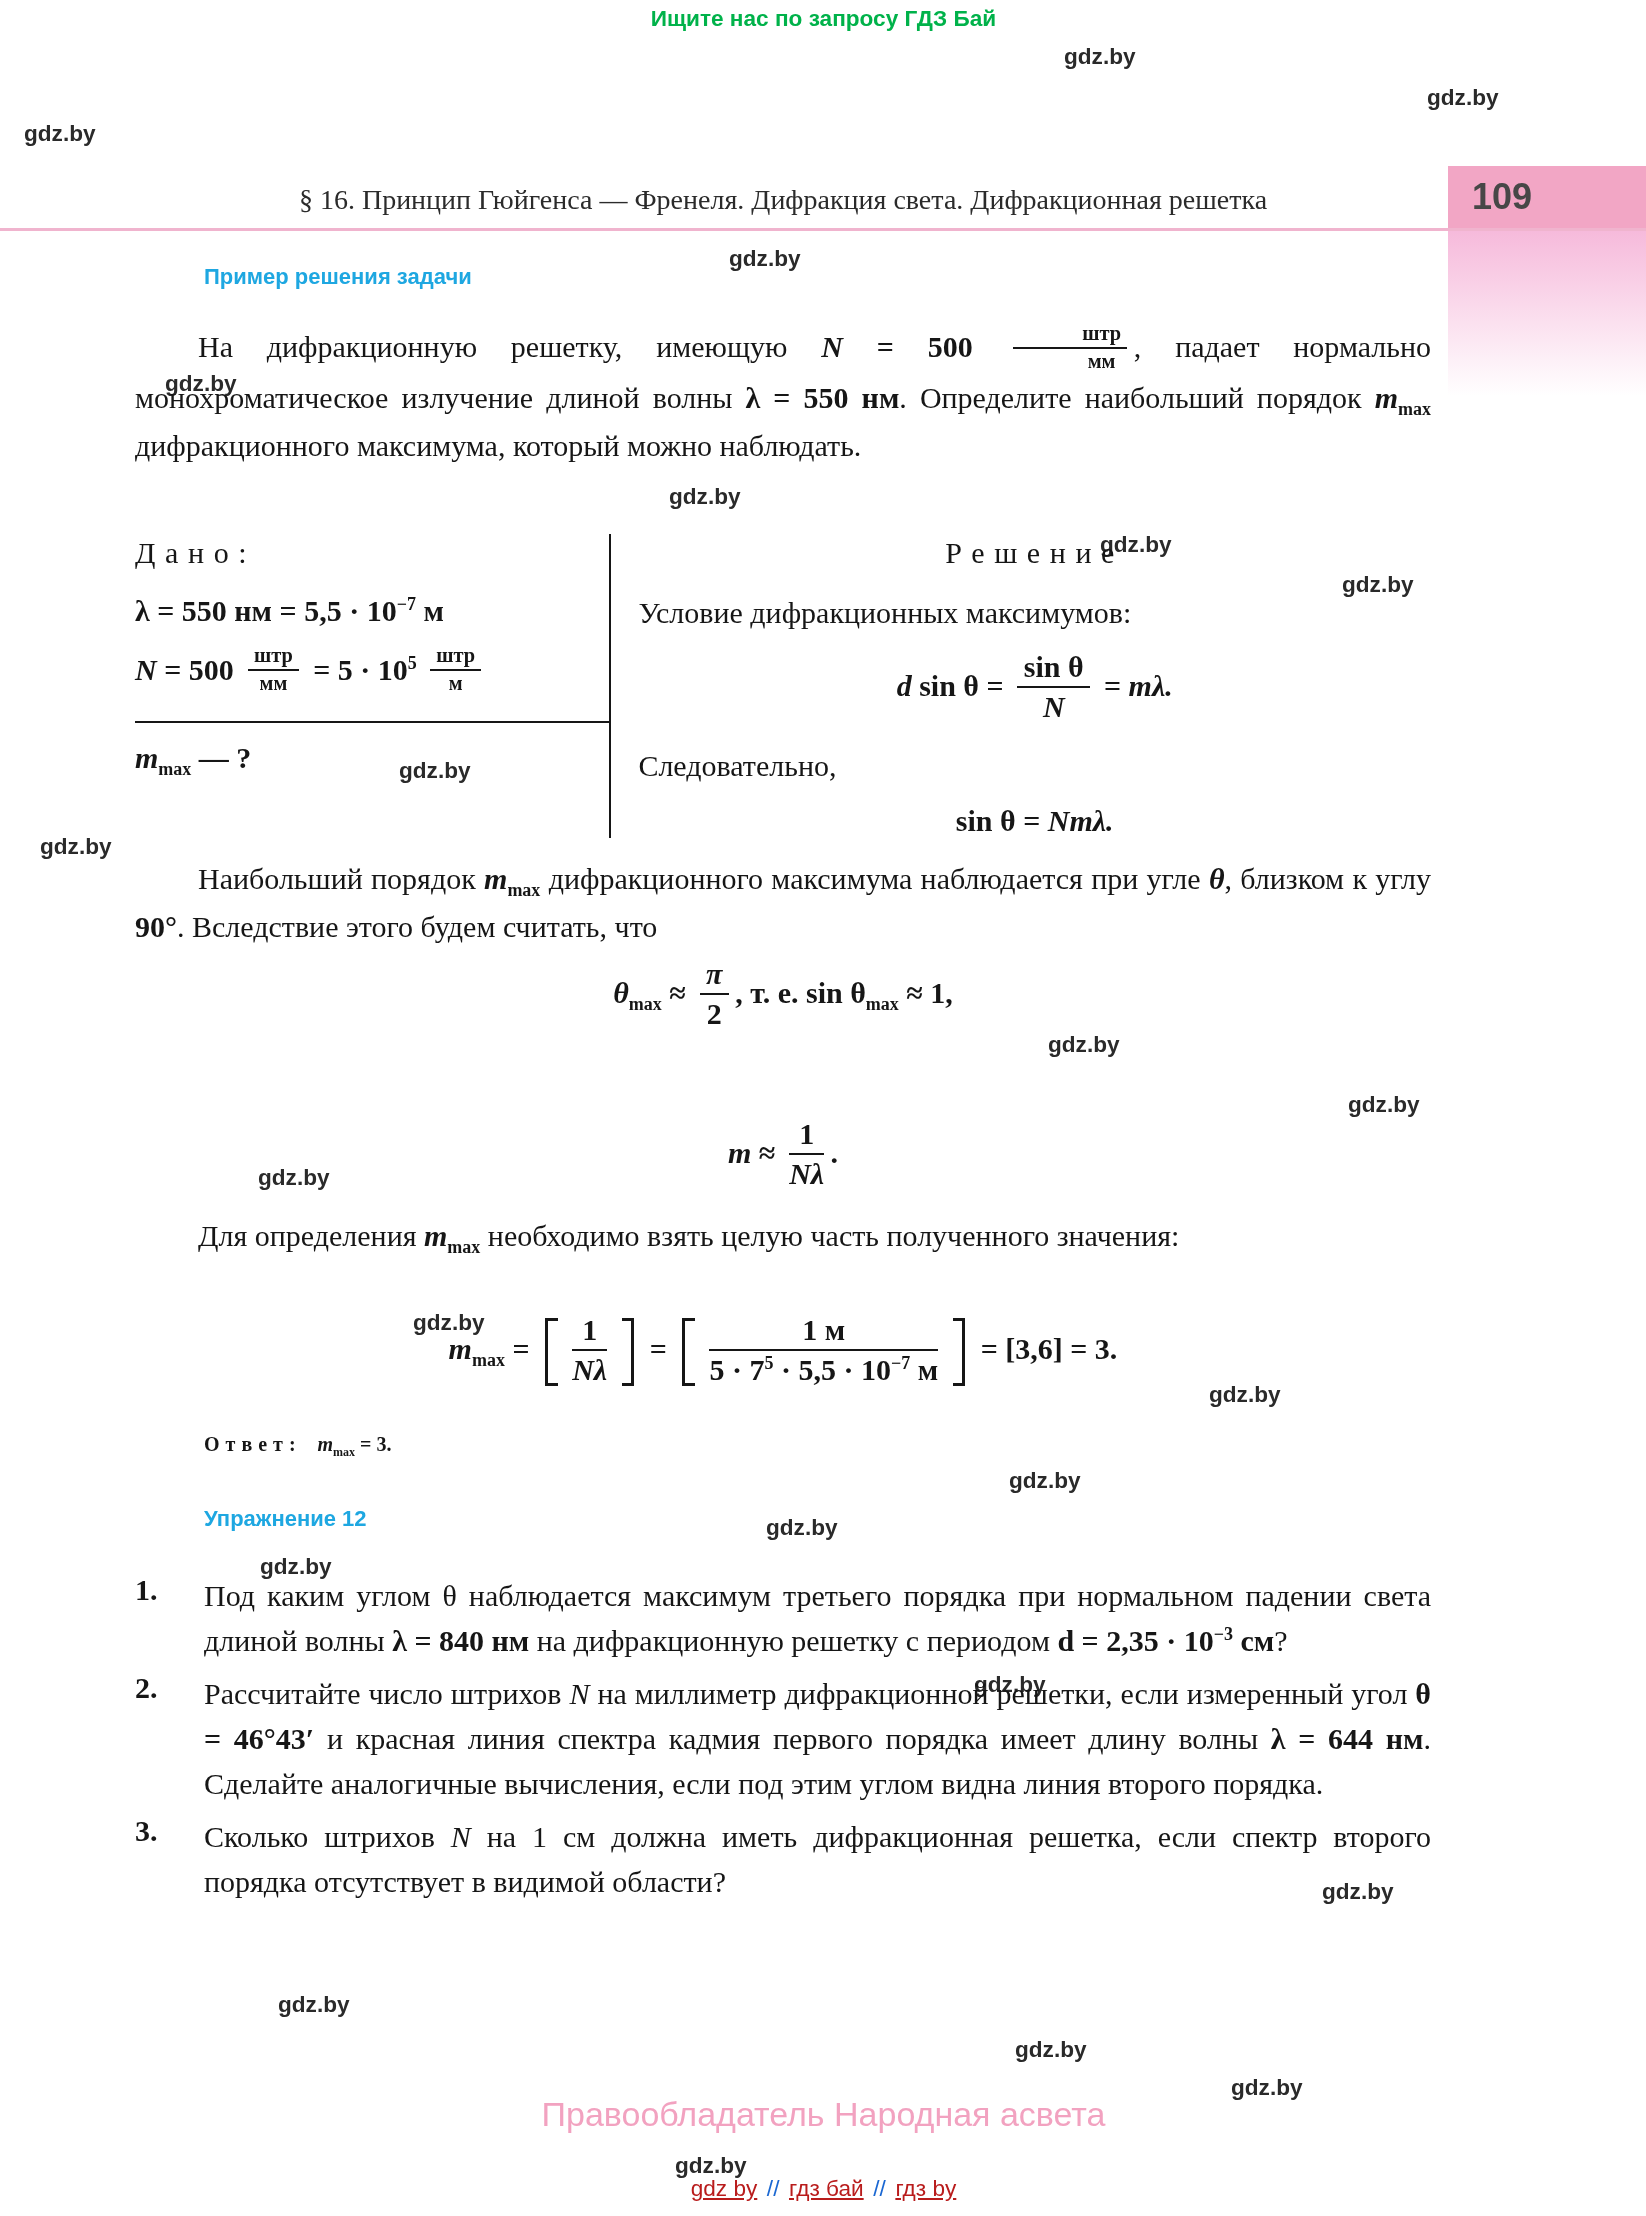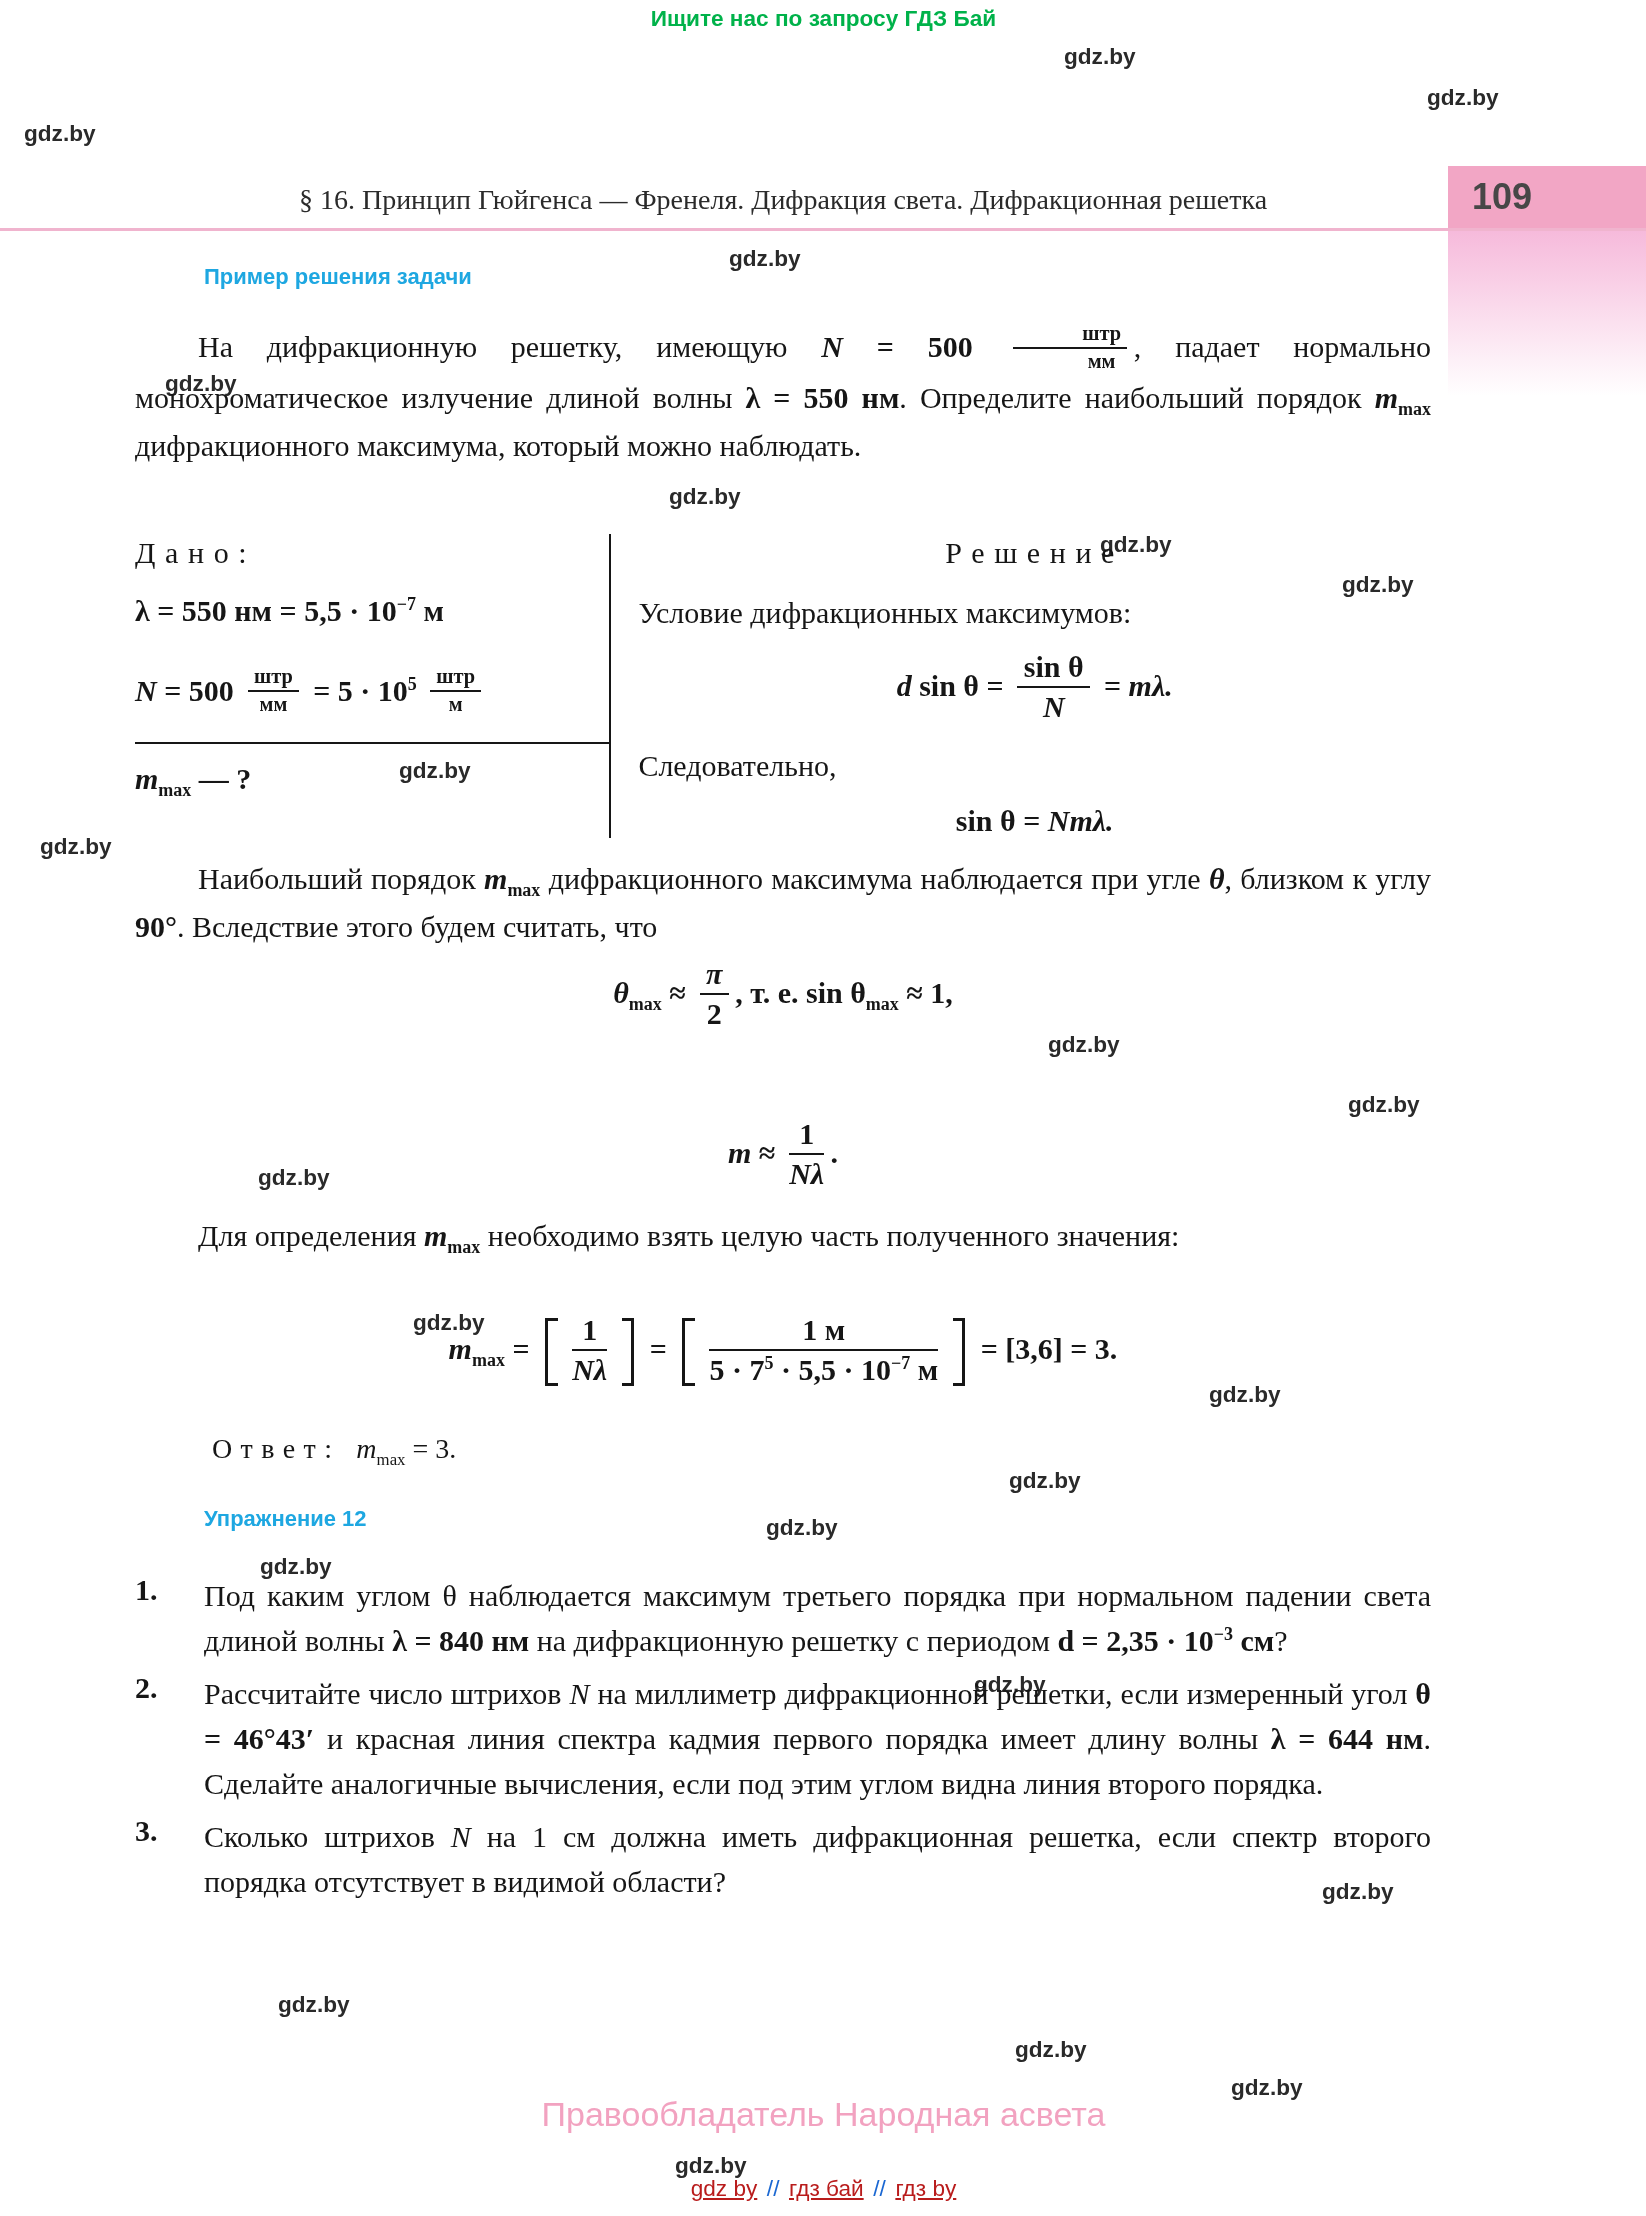--- a/index.html
+++ b/index.html
@@ -63,32 +63,32 @@
   .ibrack .br { align-self:stretch; width:9.7px; margin:3.2px 0; }
   .ibrack .br-l { border-left:3.2px solid currentColor; border-top:3.2px solid currentColor; border-bottom:3.2px solid currentColor; margin-right:8px; }
   .ibrack .br-r { border-right:3.2px solid currentColor; border-top:3.2px solid currentColor; border-bottom:3.2px solid currentColor; margin-left:8px; }
   
   .gs-block { position:absolute; top:534px; left:135px; width:1296px; min-height:284px; display:flex; }
   .gs-left { width:474px; padding-right:29px; box-sizing:border-box; }
   .gs-divider { width:2.4px; background:#161616; }
   .gs-right { flex:1; padding-left:27px; box-sizing:border-box; }
   .dano-label { font-size:30px; letter-spacing:0.32em; margin:1.6px 0 24px; }
   .given-line { font-size:30px; font-weight:700; }
-  .gl2 { margin-top:41px; }
+  .gl2 { margin-top:20px; }
   .gs-hr { border-top:2.4px solid #161616; margin:24px -29px 17.7px 0; }
   .find-line { font-size:30px; font-weight:700; }
   .solution-title { font-size:30px; letter-spacing:0.32em; text-align:center; margin-top:1.6px; }
   .solution-cond { font-size:30px; margin-top:26px; }
   .eq { font-size:30px; font-weight:700; text-align:center; }
   .gs-right .eq { margin-top:22.6px; }
   .hence { font-size:30px; margin-top:22.6px; }
   .gs-right .eq2 { margin-top:21px; }
   .abs-eq { position:absolute; left:135px; width:1296px; }
   
-  .answer { position:absolute; left:212px; top:1433px; font-size:28px; font-weight:400; }
+  .answer { position:absolute; left:204px; top:1433px; font-size:20px; font-weight:700; }
   .ans-label { letter-spacing:0.3em; margin-right:16px; }
   
   .exercises { position:absolute; left:135px; top:1573px; width:1296px; }
   .ex-item { display:flex; margin-bottom:8px; }
   .ex-num { width:69px; flex-shrink:0; font-size:30px; font-weight:700; }
   .ex-body { flex:1; font-size:30px; line-height:1.5; text-align:justify; }
   
   .footer-copy {
     position:absolute; top:2095px; left:0; width:100%; text-align:center;
     font-family:"Liberation Sans","DejaVu Sans",sans-serif; font-size:34px; color:#f2a2c0;

